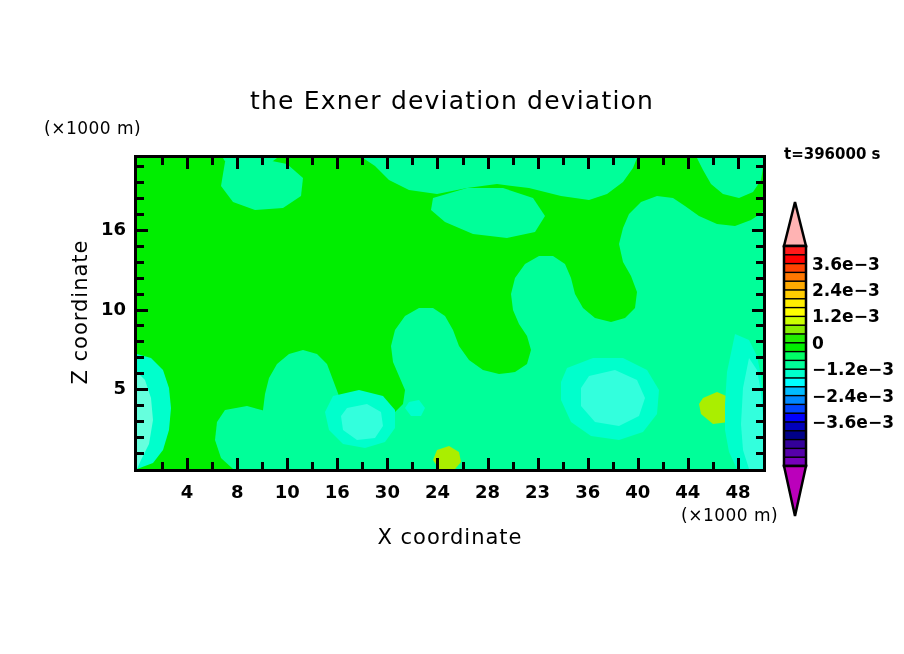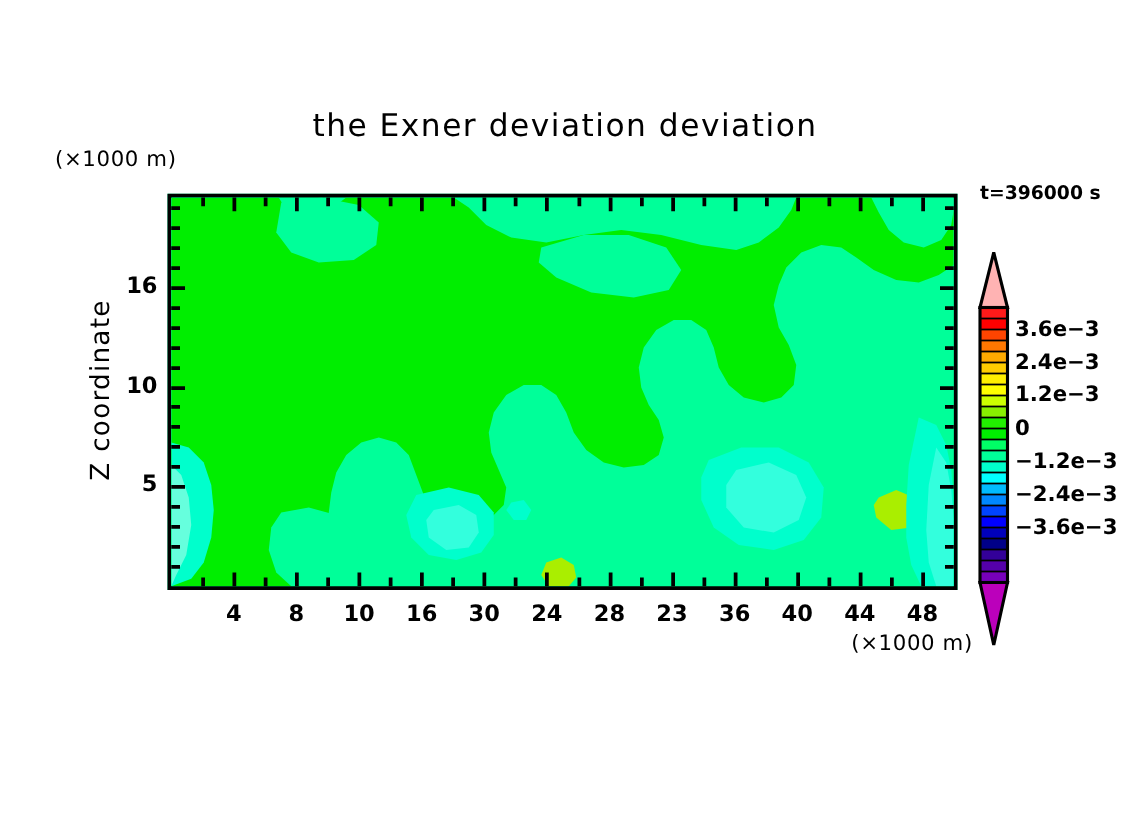--- a/index.html
+++ b/index.html
@@ -64,20 +64,21 @@
 <div class="root">
 
   <div class="abs title">the Exner deviation deviation</div>
 
   <div class="abs unit-label" style="left:44px;top:118px;">(×1000 m)</div>
 
   <div class="abs time-text" style="left:784px;top:145px;">t=396000 s</div>
 
   <div class="abs axis-label" id="ylabel">Z coordinate</div>
 
+  <div class="abs axis-label" style="left:134px;top:525px;width:632px;text-align:center;">X coordinate</div>
 
   <div class="abs unit-label" style="left:681px;top:505px;">(×1000 m)</div>
 
   <div class="abs plot-frame">
     <svg class="plot-svg" id="contour-svg" viewBox="0 0 626 311" preserveAspectRatio="none">
         <rect x="0" y="0" width="626" height="311" fill="#00ff99"></rect>
         <path d="M0,0 L86,0 L92,10 L104,16 L118,14 L132,6 L140,0 L226,0 L238,8 L252,22 L272,32 L300,36 L330,30 L360,26 L392,30 L424,38 L452,42 L470,36 L486,24 L496,10 L500,0 L560,0 L566,12 L574,26 L586,36 L602,40 L616,34 L624,22 L626,10 L626,0 L626,54 L614,62 L598,68 L580,66 L562,58 L548,48 L536,40 L520,38 L504,44 L492,56 L486,70 L482,86 L486,104 L494,118 L500,134 L498,150 L488,160 L474,164 L458,160 L446,150 L438,136 L434,120 L428,106 L416,98 L402,98 L388,106 L378,120 L374,136 L376,152 L382,166 L390,178 L394,192 L390,206 L378,214 L362,216 L346,212 L332,202 L322,188 L316,172 L308,158 L296,150 L282,150 L268,158 L258,172 L254,188 L256,204 L262,218 L268,232 L266,246 L256,256 L242,260 L226,258 L212,250 L202,238 L196,222 L190,206 L180,196 L166,192 L152,196 L140,206 L132,220 L128,236 L126,252 L126,268 L128,284 L126,300 L118,311 L0,311 Z" fill="#00ee00"></path>
         <path d="M0,196 L14,200 L26,212 L32,230 L34,250 L32,272 L26,292 L16,305 L0,311 Z" fill="#00ffcc"></path>
         <path d="M0,214 L8,222 L14,240 L16,262 L12,286 L4,302 L0,311 Z" fill="#66ffdd"></path>
         <path d="M88,252 L110,248 L132,254 L146,268 L150,286 L144,302 L130,311 L96,311 L84,300 L78,282 L80,264 Z" fill="#00ff99"></path>

